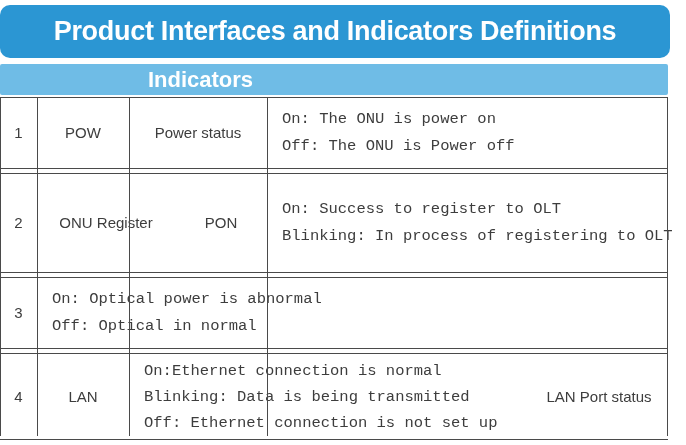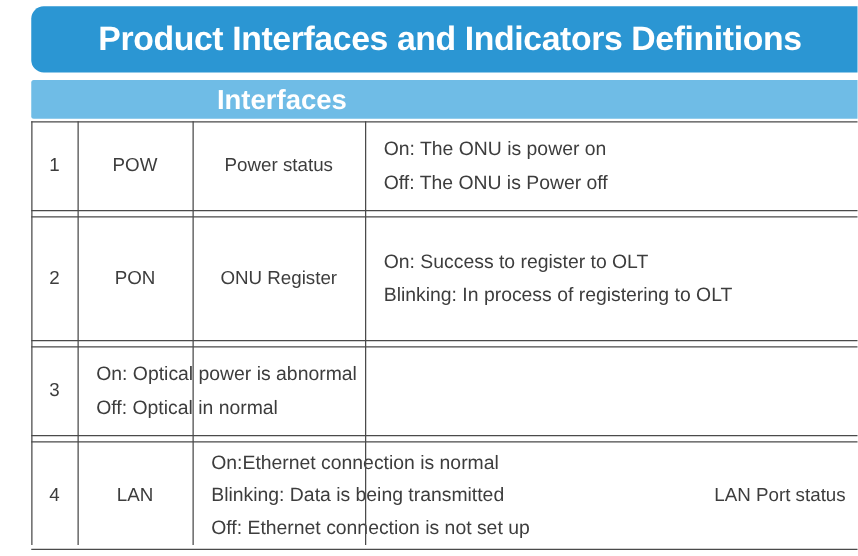--- a/index.html
+++ b/index.html
@@ -3,21 +3,21 @@
 <meta charset="utf-8">
 <style>
   * { margin: 0; padding: 0; box-sizing: border-box; }
   html, body { background: #ffffff; }
   body {
     width: 686px; height: 445px;
     font-family: "Liberation Sans", "DejaVu Sans", sans-serif;
     color: #3d3d3d;
     overflow: hidden;
   }
-  .page { width: 686px; height: 341px; padding: 5px 8px 0 25px; }
+  .page { width: 686px; height: 341px; padding: 5px 8px 0 0; }
 
   
   .banner {
     width: 670px; height: 53px;
     background: #2b96d3;
     border-radius: 10px;
     display: flex; align-items: center; justify-content: center;
     margin-bottom: 6px;
   }
   .banner span {
@@ -62,20 +62,21 @@
     font-size: 15px;
     line-height: 1.2;
   }
   .c-num  { width: 37px; }
   .c-abbr { width: 92px; }
   .c-name { width: 138px; }
   .c-desc {
     width: 401px;
     align-items: flex-start;
     padding-left: 15px;
+    font-family: Liberation Mono, monospace;
   }
   .dline { line-height: 27px; font-size: 15.5px; white-space: nowrap; }
   .row-h3b .dline { line-height: 26px; }
 
   
   .vlines { position: absolute; inset: 0; pointer-events: none; }
   .vline {
     position: absolute; top: 0; bottom: 4px;
     width: 1px; background: #4a4a4a;
   }
@@ -88,39 +89,39 @@
 </head>
 <body>
 
 <div class="page">
 
   <div class="banner">
     <span>Product Interfaces and Indicators Definitions</span>
   </div>
 
   <div class="thead">
-    <div class="th th-desc">Interfaces</div>
+    <div class="th th-desc">Indicators</div>
   </div>
 
   <div class="tbody">
 
     <div class="row row-h2">
       <div class="cell c-num">1</div>
       <div class="cell c-abbr">POW</div>
       <div class="cell c-name">Power status</div>
       <div class="cell c-desc">
         <div class="dline">On: The ONU is power on</div>
         <div class="dline">Off: The ONU is Power off</div>
       </div>
     </div>
 
     <div class="row row-h3a">
       <div class="cell c-num">2</div>
+      <div class="cell c-name">ONU Register</div>
       <div class="cell c-abbr">PON</div>
-      <div class="cell c-name">ONU Register</div>
       <div class="cell c-desc">
         <div class="dline">On: Success to register to OLT</div>
         <div class="dline">Blinking: In process of registering to OLT</div>
       </div>
     </div>
 
     <div class="row row-h2">
       <div class="cell c-num">3</div>
       <div class="cell c-desc">
         <div class="dline">On: Optical power is abnormal</div>

